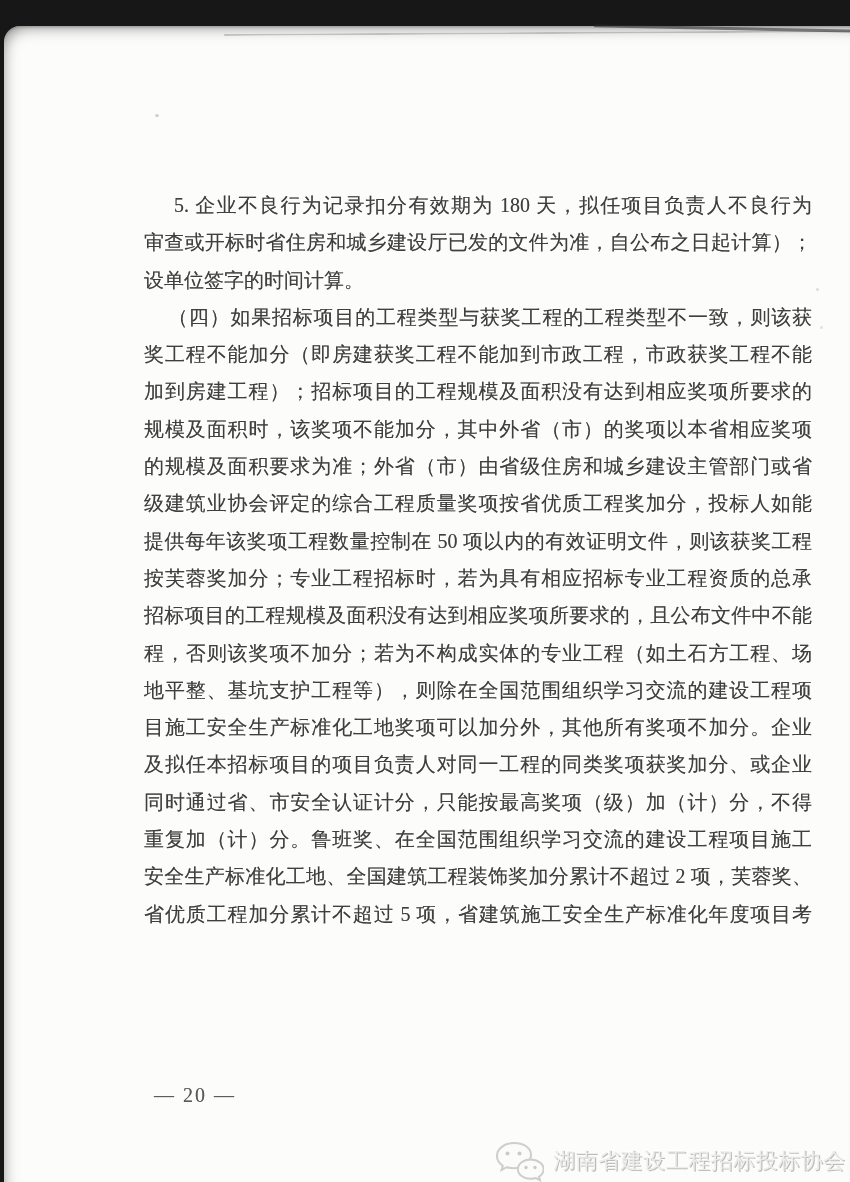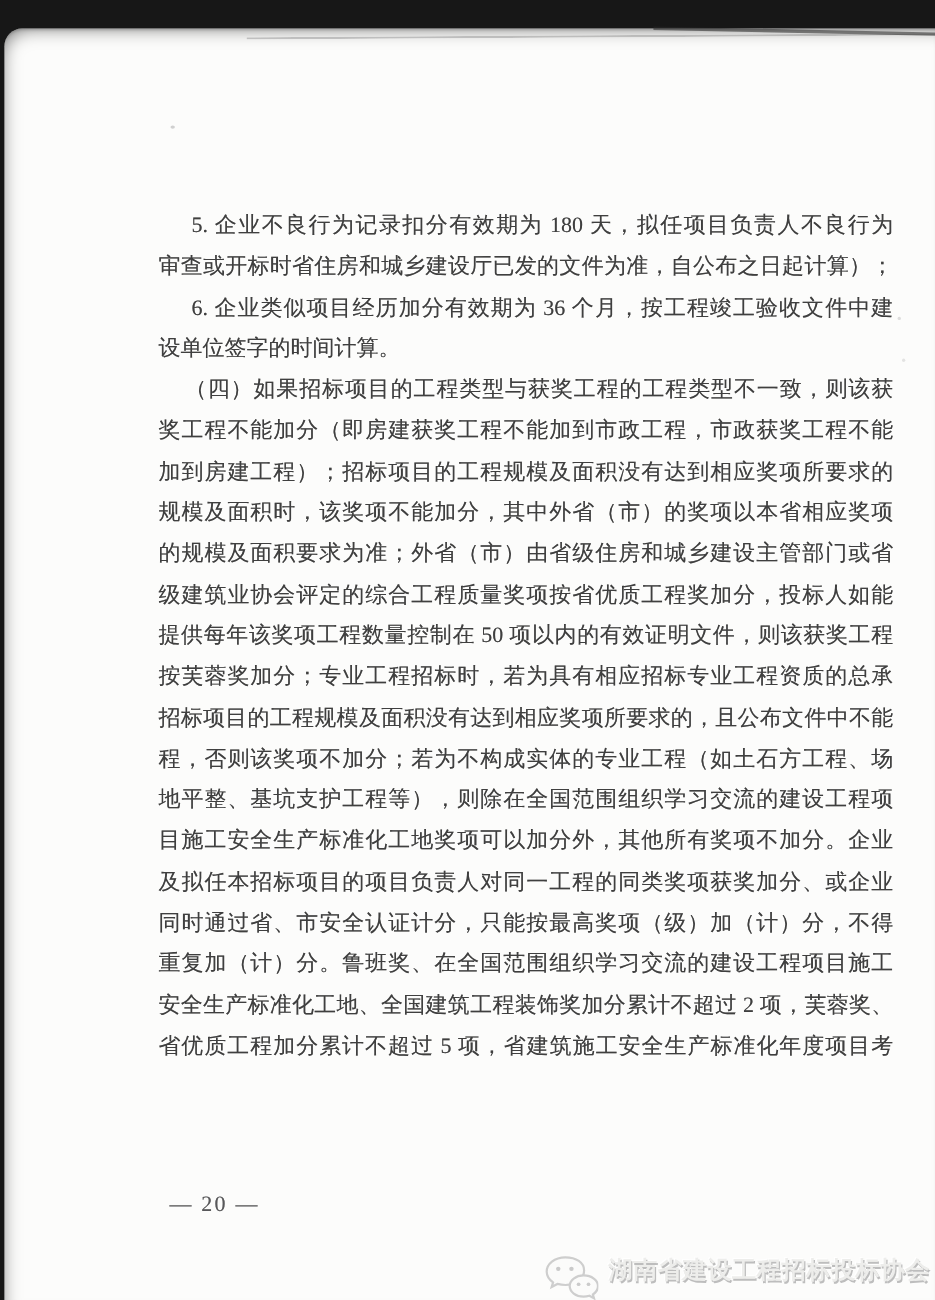--- a/index.html
+++ b/index.html
@@ -48,21 +48,21 @@
   }
   
   .pageno{
     position:absolute;left:150px;top:1058px;
     font-size:20px;color:#58585a;letter-spacing:2px;
     text-shadow:0 0 .5px rgba(90,90,90,.5);
   }
   
   .footer{
     position:absolute;left:490px;top:1114px;
-    display:flex;align-items:flex-start;gap:9px;font-weight:bold;
+    display:flex;align-items:center;gap:9px;
   }
   .wx-logo{flex:0 0 auto;opacity:.85;}
   .wx-name{
     font-family:"Liberation Sans","DejaVu Sans",sans-serif;
     font-size:22px;letter-spacing:.5px;white-space:nowrap;
     color:#ededeb;
     text-shadow:1.2px 1.2px 0 #bdbdbd,-1px -1px 0 #ffffff;
   }
   
   .speck{position:absolute;background:#bdbdbd;border-radius:50%;opacity:.7;}
@@ -74,21 +74,20 @@
 <body>
 
 <div class="stage">
   <div class="page">
     <div class="edge-line"></div>
     <div class="edge-line2"></div>
 
     <div class="doc">
         <div class="tline j" style="padding-left: 30px;">5. 企业不良行为记录扣分有效期为 180 天，拟任项目负责人不良行为</div>
         <div class="tline j">审查或开标时省住房和城乡建设厅已发的文件为准，自公布之日起计算）；</div>
-        <div class="tline j" style="padding-left: 30px;">6. 企业类似项目经历加分有效期为 36 个月，按工程竣工验收文件中建</div>
         <div class="tline">设单位签字的时间计算。</div>
         <div class="tline j" style="padding-left: 24px;">（四）如果招标项目的工程类型与获奖工程的工程类型不一致，则该获</div>
         <div class="tline j">奖工程不能加分（即房建获奖工程不能加到市政工程，市政获奖工程不能</div>
         <div class="tline j">加到房建工程）；招标项目的工程规模及面积没有达到相应奖项所要求的</div>
         <div class="tline j">规模及面积时，该奖项不能加分，其中外省（市）的奖项以本省相应奖项</div>
         <div class="tline j">的规模及面积要求为准；外省（市）由省级住房和城乡建设主管部门或省</div>
         <div class="tline j">级建筑业协会评定的综合工程质量奖项按省优质工程奖加分，投标人如能</div>
         <div class="tline j">提供每年该奖项工程数量控制在 50 项以内的有效证明文件，则该获奖工程</div>
         <div class="tline j">按芙蓉奖加分；专业工程招标时，若为具有相应招标专业工程资质的总承</div>
         <div class="tline j">招标项目的工程规模及面积没有达到相应奖项所要求的，且公布文件中不能</div>

